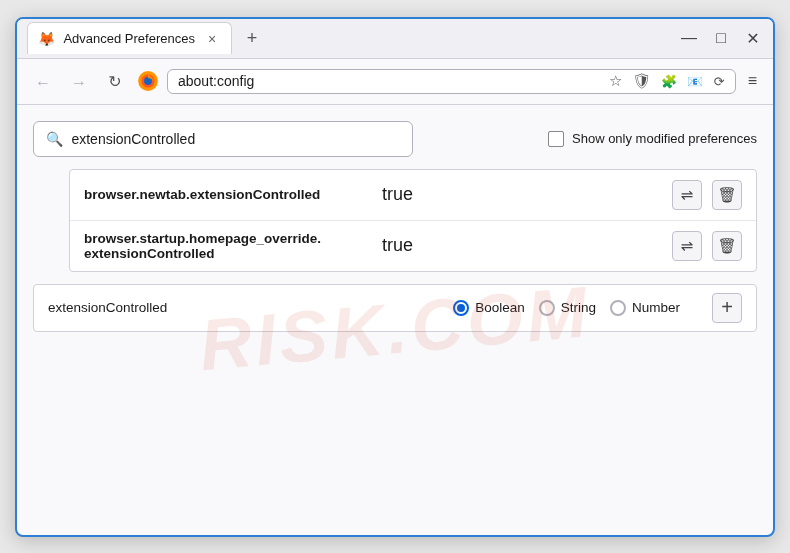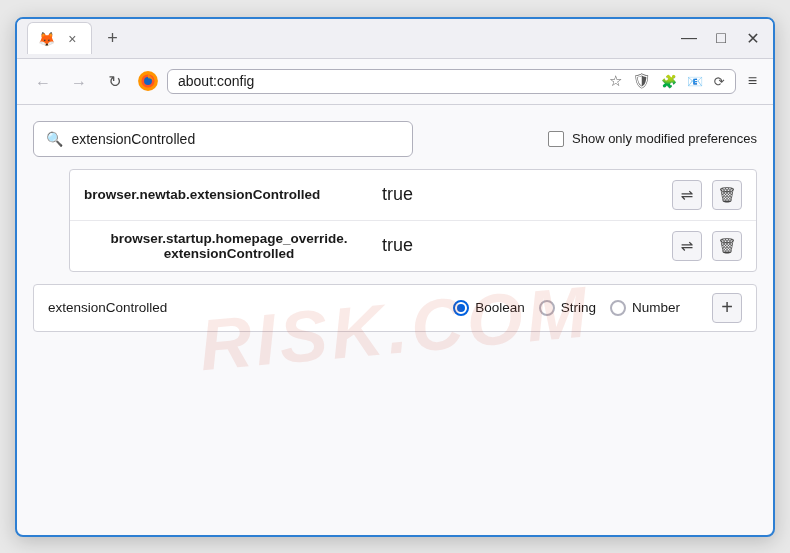--- a/index.html
+++ b/index.html
@@ -216,21 +216,20 @@
     }
     .pref-row {
       display: flex;
       align-items: center;
       padding: 10px 14px;
       border-bottom: 1px solid #e8e8ec;
       min-height: 44px;
     }
     .pref-row:last-child {
       border-bottom: none;
-      text-align: center;
     }
     .pref-name {
       font-size: 13.5px;
       font-weight: 700;
       color: #1a1a1a;
       min-width: 290px;
     }
     .pref-value {
       font-size: 18px;
       font-weight: 400;
@@ -331,20 +330,21 @@
   </style>
 </head>
 <body>
 
 <div class="browser-window">
 
   <div class="title-bar">
     <div class="tab-strip">
       <div class="tab">
         <span style="font-size:14px;">🦊</span>
+        <span>Advanced Preferences</span>
         <span class="tab-close">×</span>
       </div>
       <div class="new-tab-btn">+</div>
     </div>
     <div class="window-controls">
       <span class="win-btn">—</span>
       <span class="win-btn">□</span>
       <span class="win-btn">✕</span>
     </div>
   </div>

